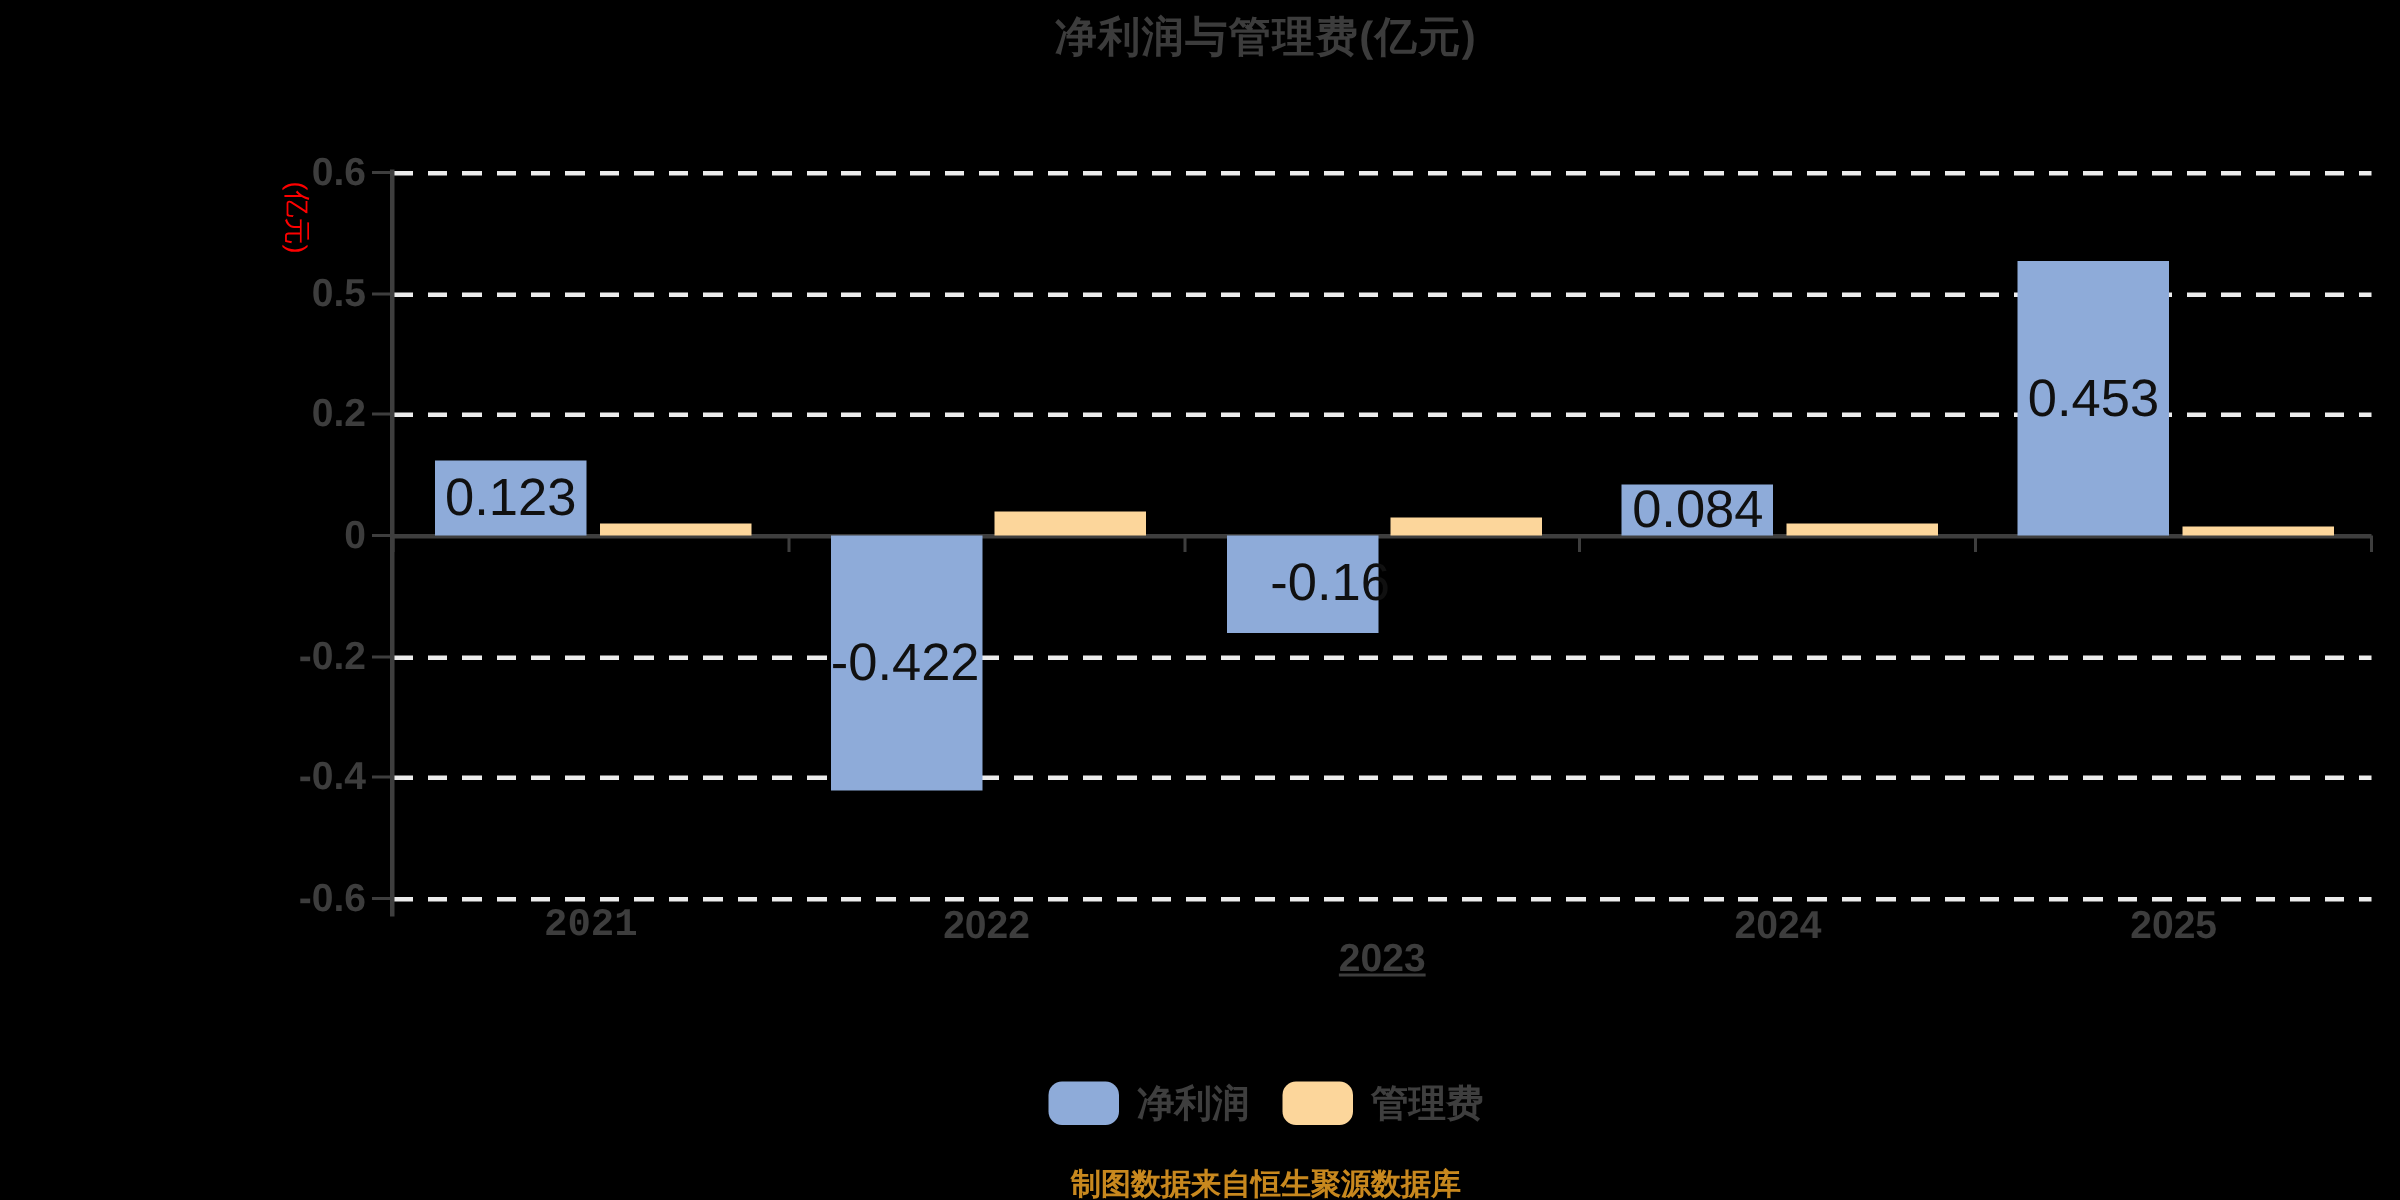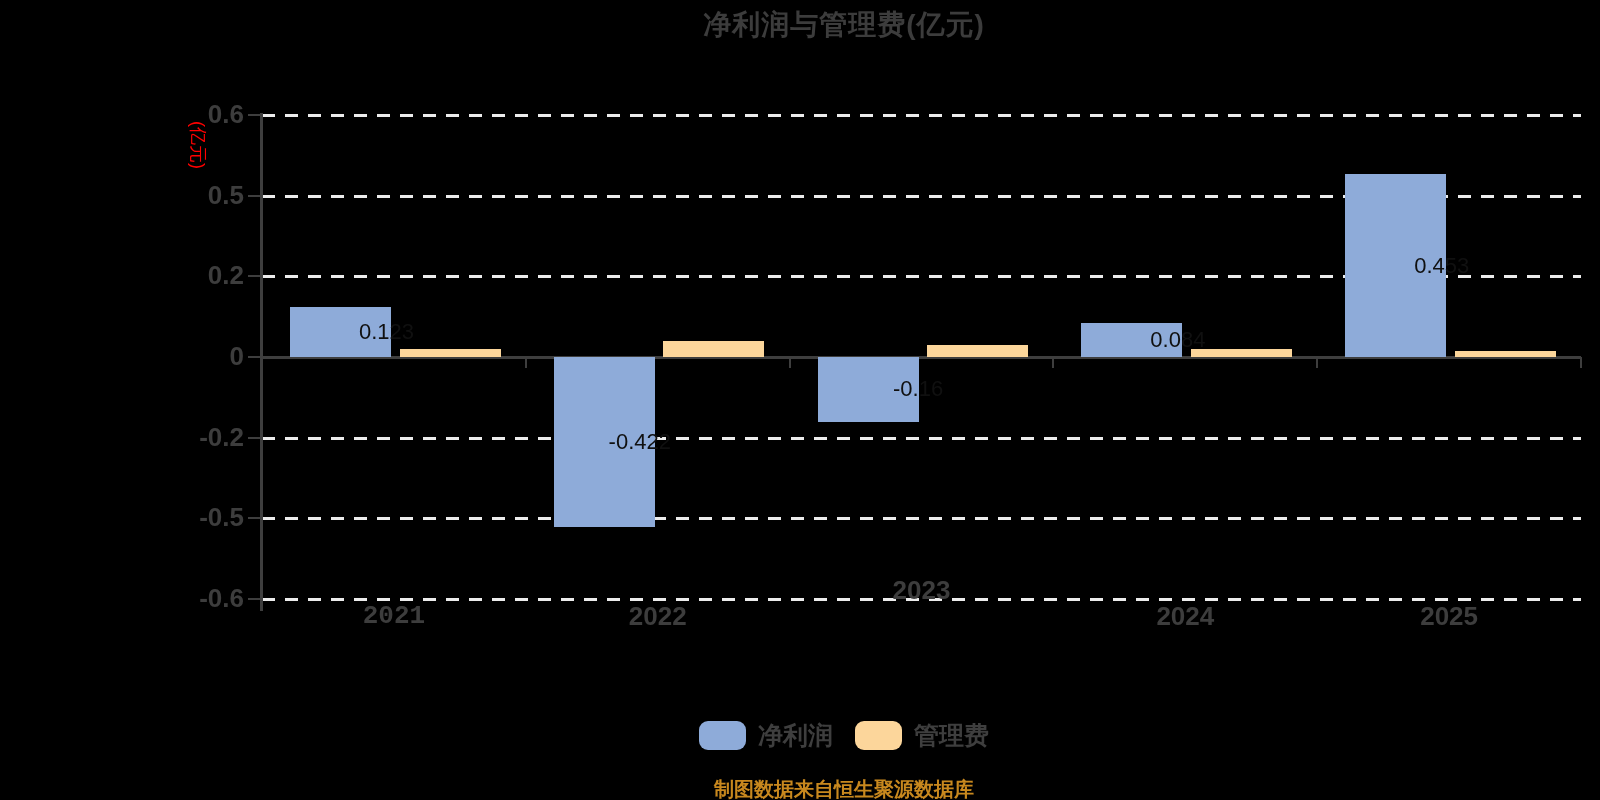--- a/index.html
+++ b/index.html
@@ -68,24 +68,23 @@
     font-size: 26px;
     color: #3d3d3d;
     font-weight: bold;
   }
   .bar { position: absolute; }
   .bar-value-label {
     position: absolute;
     height: 30px;
     line-height: 30px;
     text-align: center;
-    font-size: 22px;
+    font-size: 35px;
     color: #101010;
     white-space: nowrap;
-    padding-left: 46px;
   }
   .legend-row {
     position: absolute;
     top: 719px;
     left: 0;
     width: 1600px;
     display: flex;
     justify-content: center;
     align-items: center;
     gap: 22px;
@@ -130,43 +129,43 @@
       <div class="grid-line" style="left: 218px; top: 275.333px; width: 1319px;"></div>
       <div class="y-tick" style="left: 204px; top: 275.333px;"></div>
       <div class="y-tick-label" style="left: 120px; top: 260.333px; text-align: right;">0.2</div>
       <div class="y-tick" style="left: 204px; top: 356px;"></div>
       <div class="y-tick-label" style="left: 120px; top: 341px;">0</div>
       <div class="grid-line" style="left: 218px; top: 436.667px; width: 1319px;"></div>
       <div class="y-tick" style="left: 204px; top: 436.667px;"></div>
       <div class="y-tick-label" style="left: 120px; top: 421.667px;">-0.2</div>
       <div class="grid-line" style="left: 218px; top: 517.333px; width: 1319px;"></div>
       <div class="y-tick" style="left: 204px; top: 517.333px;"></div>
-      <div class="y-tick-label" style="left: 120px; top: 502.333px;">-0.5</div>
+      <div class="y-tick-label" style="left: 120px; top: 502.333px;">-0.4</div>
       <div class="grid-line" style="left: 218px; top: 598px; width: 1319px;"></div>
       <div class="y-tick" style="left: 204px; top: 598px;"></div>
       <div class="y-tick-label" style="left: 120px; top: 583px;">-0.6</div>
       <div class="y-axis-line" style="left: 216px; top: 113px; height: 498px;"></div>
       <div class="zero-line" style="left: 218px; top: 356px; width: 1319px;"></div>
       <div class="x-tick" style="left: 217px; top: 357px;"></div>
       <div class="x-tick" style="left: 480.8px; top: 357px;"></div>
       <div class="x-tick" style="left: 744.6px; top: 357px;"></div>
       <div class="x-tick" style="left: 1008.4px; top: 357px;"></div>
       <div class="x-tick" style="left: 1272.2px; top: 357px;"></div>
       <div class="x-tick" style="left: 1536px; top: 357px;"></div>
       <div class="x-cat-label" style="left: 279.9px; top: 601px; font-family: Liberation Mono, monospace;">2021</div>
       <div class="x-cat-label" style="left: 543.7px; top: 601px;">2022</div>
-      <div class="x-cat-label" style="left: 807.5px; top: 575px;">2023</div>
+      <div class="x-cat-label" style="left: 807.5px; top: 623px; text-decoration: underline;">2023</div>
       <div class="x-cat-label" style="left: 1071.3px; top: 601px;">2024</div>
       <div class="x-cat-label" style="left: 1335.1px; top: 601px;">2025</div>
       <div class="bar" style="left: 246px; top: 307.39px; width: 101px; height: 49.61px; background: rgb(142, 171, 217);"></div>
       <div class="bar-value-label" style="left: 246px; top: 317.195px; width: 101px;">0.123</div>
       <div class="bar" style="left: 509.8px; top: 357px; width: 101px; height: 170.207px; background: rgb(142, 171, 217);"></div>
       <div class="bar-value-label" style="left: 509.8px; top: 427.103px; width: 80px;">-0.422</div>
       <div class="bar" style="left: 773.6px; top: 357px; width: 101px; height: 64.5333px; background: rgb(142, 171, 217);"></div>
-      <div class="bar-value-label" style="left: 773.6px; top: 374.267px; width: 109px;">-0.16</div>
+      <div class="bar-value-label" style="left: 773.6px; top: 374.267px; width: 109px; text-align: right;">-0.16</div>
       <div class="bar" style="left: 1037.4px; top: 323.12px; width: 101px; height: 33.88px; background: rgb(142, 171, 217);"></div>
       <div class="bar-value-label" style="left: 1037.4px; top: 325.06px; width: 101px;">0.084</div>
       <div class="bar" style="left: 1301.2px; top: 174.29px; width: 101px; height: 182.71px; background: rgb(142, 171, 217);"></div>
       <div class="bar-value-label" style="left: 1301.2px; top: 250.645px; width: 101px;">0.453</div>
       <div class="bar" style="left: 355.5px; top: 348.933px; width: 101px; height: 8.06667px; background: rgb(252, 214, 155);"></div>
       <div class="bar" style="left: 619.3px; top: 340.867px; width: 101px; height: 16.1333px; background: rgb(252, 214, 155);"></div>
       <div class="bar" style="left: 883.1px; top: 344.9px; width: 101px; height: 12.1px; background: rgb(252, 214, 155);"></div>
       <div class="bar" style="left: 1146.9px; top: 348.933px; width: 101px; height: 8.06667px; background: rgb(252, 214, 155);"></div>
       <div class="bar" style="left: 1410.7px; top: 350.95px; width: 101px; height: 6.05px; background: rgb(252, 214, 155);"></div>
     </div>

